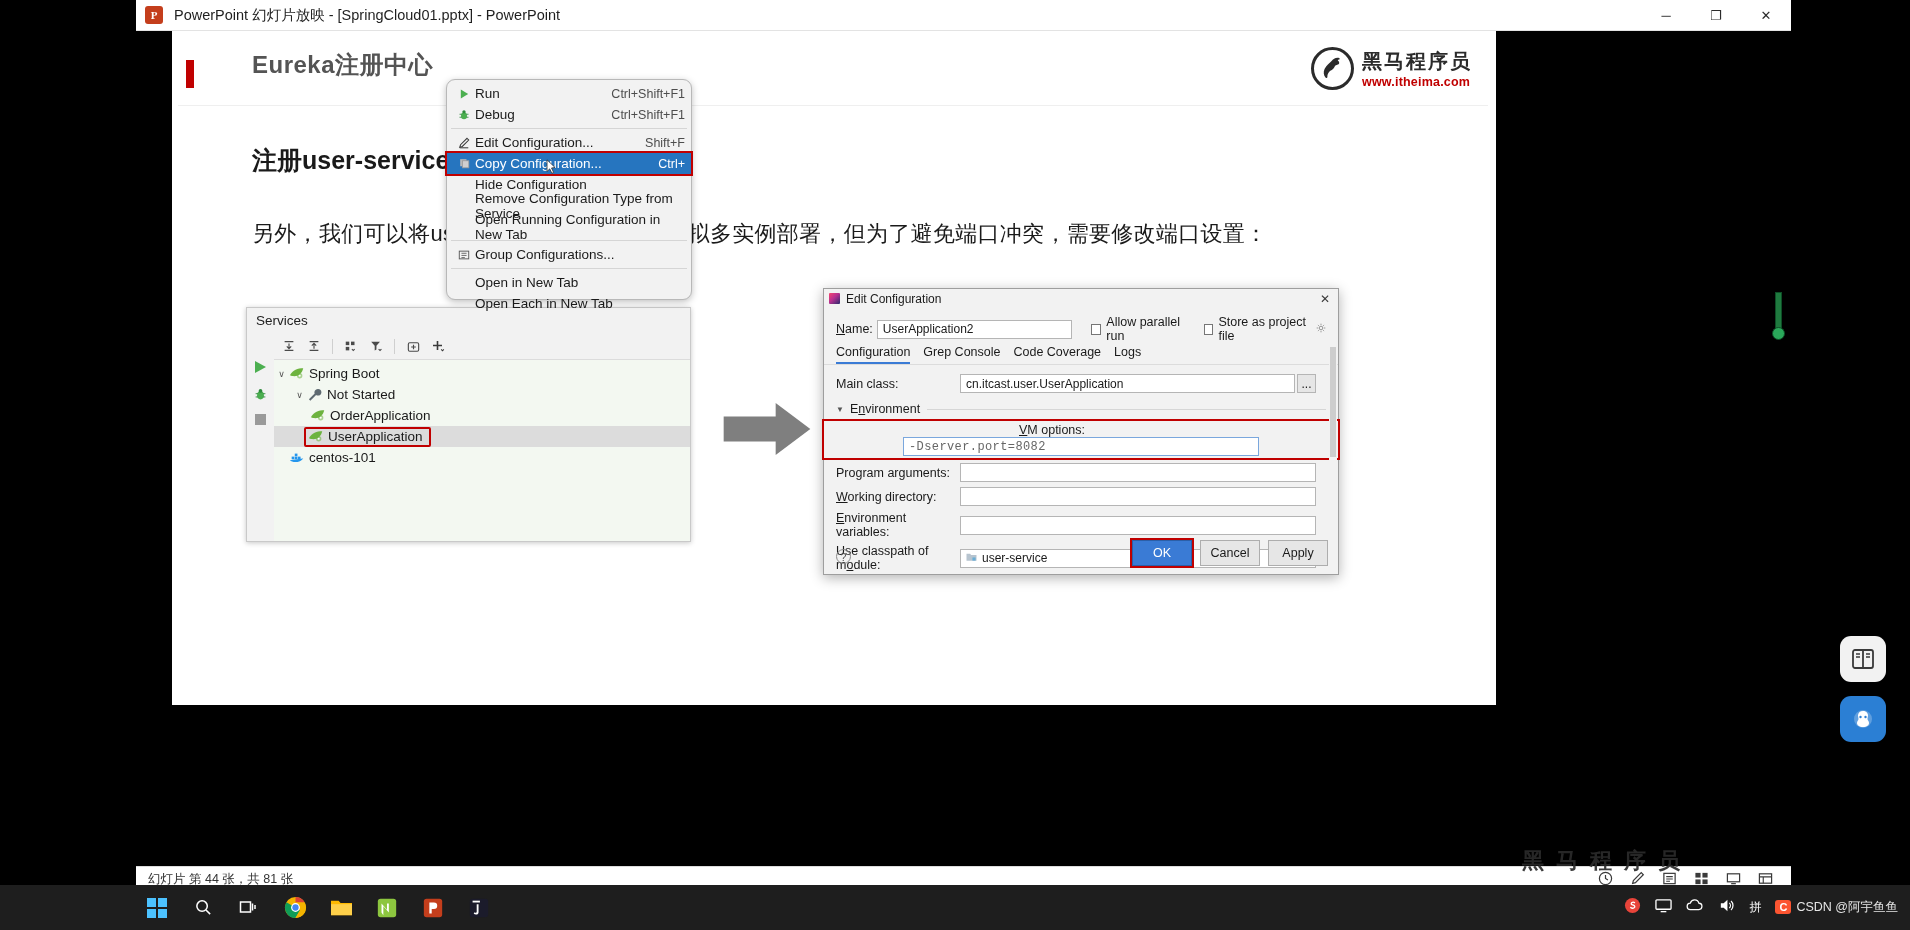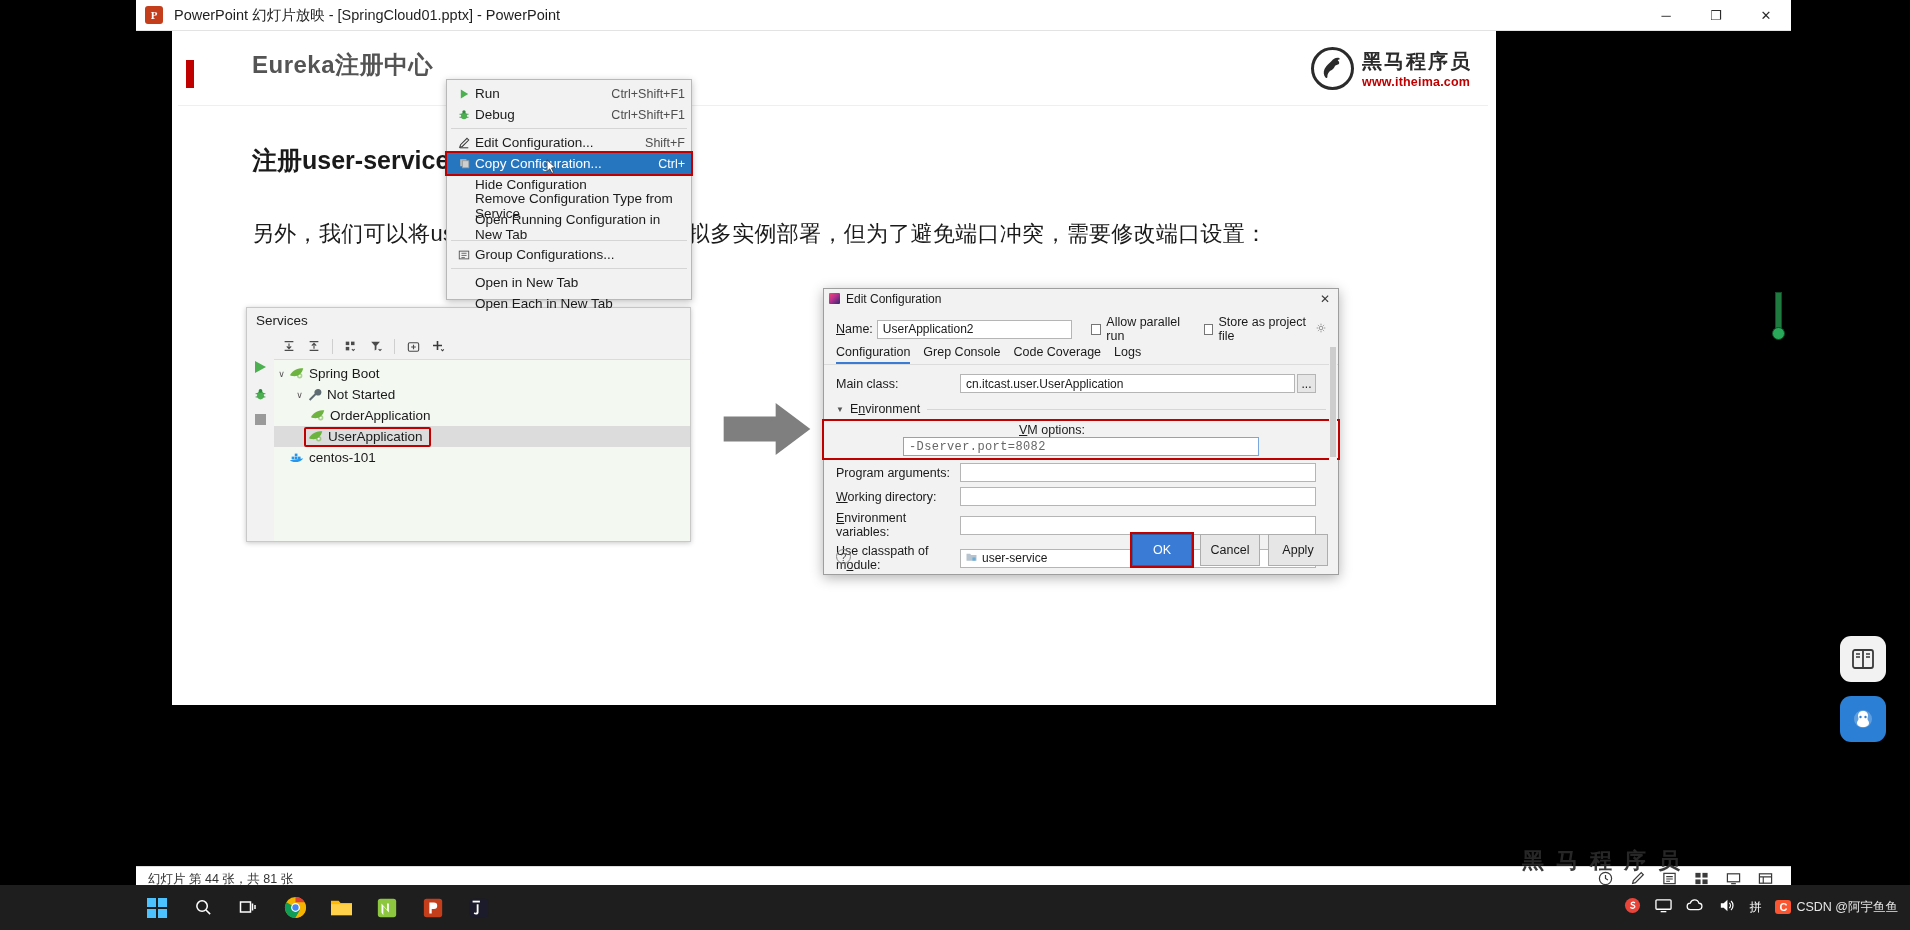--- a/index.html
+++ b/index.html
@@ -154,21 +154,21 @@
   }
   .cb { width: 11px; height: 11px; border: 1px solid #767676; background: #fff; margin-right: 5px; }
   .tabs { display: flex; gap: 13px; padding: 0 12px; margin-top: 2px; font-size: 12.5px; }
   .tab { padding-bottom: 3px; }
   .tab.active { border-bottom: 2px solid #3a7bd5; }
   .dlg-sep { height: 1px; background: #dcdcdc; margin: 0 0 0 0; }
   .envline { flex: 1; height: 1px; background: #d6d6d6; margin-left: 7px; }
   .redfield { outline: 2px solid #c00000; flex-direction: column; }
   .btnrow { position: absolute; right: 10px; bottom: 8px; display: flex; gap: 8px; align-items: center; }
   .btn {
-    min-width: 60px; height: 32px; background: #e6e6e6; border: 1px solid #adadad;
+    min-width: 60px; height: 26px; background: #e6e6e6; border: 1px solid #adadad;
     display: flex; align-items: center; justify-content: center; font-size: 12.5px;
   }
   .btn.primary { background: #3a7bd5; color: #fff; border: 1px solid #2b5fa8; outline: 2px solid #c00000; }
   .helpq {
     position: absolute; left: 12px; bottom: 10px; width: 15px; height: 15px;
     border: 1px solid #8a8a8a; border-radius: 50%; font-size: 10.5px;
     display: flex; align-items: center; justify-content: center; color: #4a4a4a;
   }
   .scrollv {
     position: absolute; right: 1px; top: 58px; width: 8px; height: 200px; background: #f2f2f2;
@@ -371,21 +371,21 @@
                   </svg>
               </span>
               <span>centos-101</span>
             </div>
 
           </div>
         </div>
       </div>
     </div>
 
-    <div class="ctxmenu" style="left:274px; top:48px;">
+    <div class="ctxmenu" style="left:274px; top:48px;border-radius:9px;">
       <div class="mi">
         <span class="mico">
           <svg width="11" height="12" viewBox="0 0 12 12">
               <path d="M2 1l8 5-8 5z" fill="#4caf50"></path>
             </svg>
         </span>
         <span class="mlabel">Run</span>
         <span class="mkey">Ctrl+Shift+F1</span>
       </div>
       <div class="mi">

